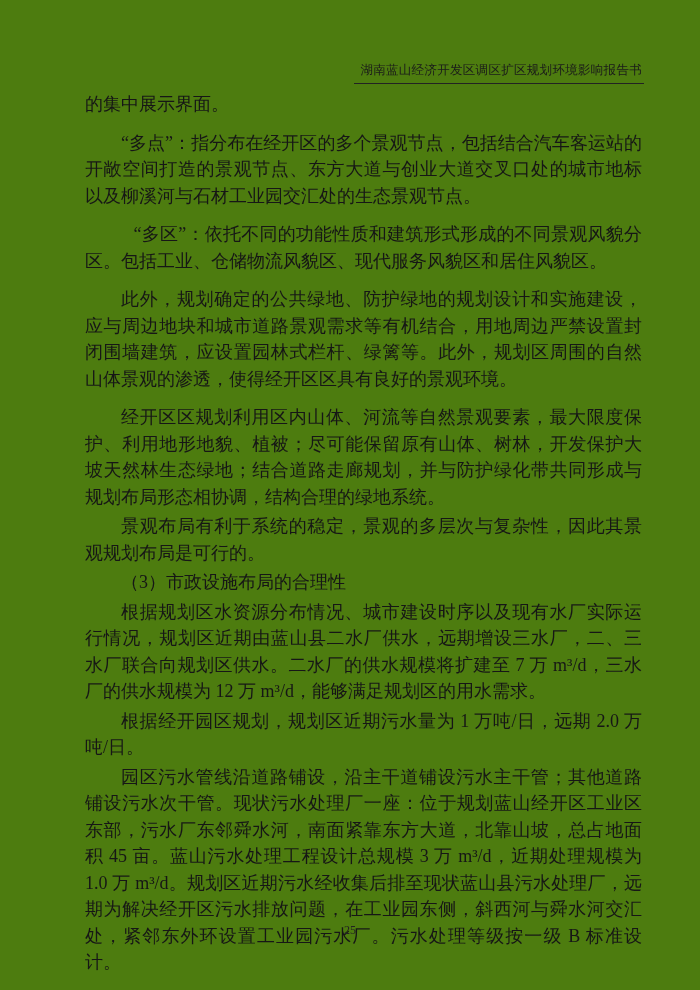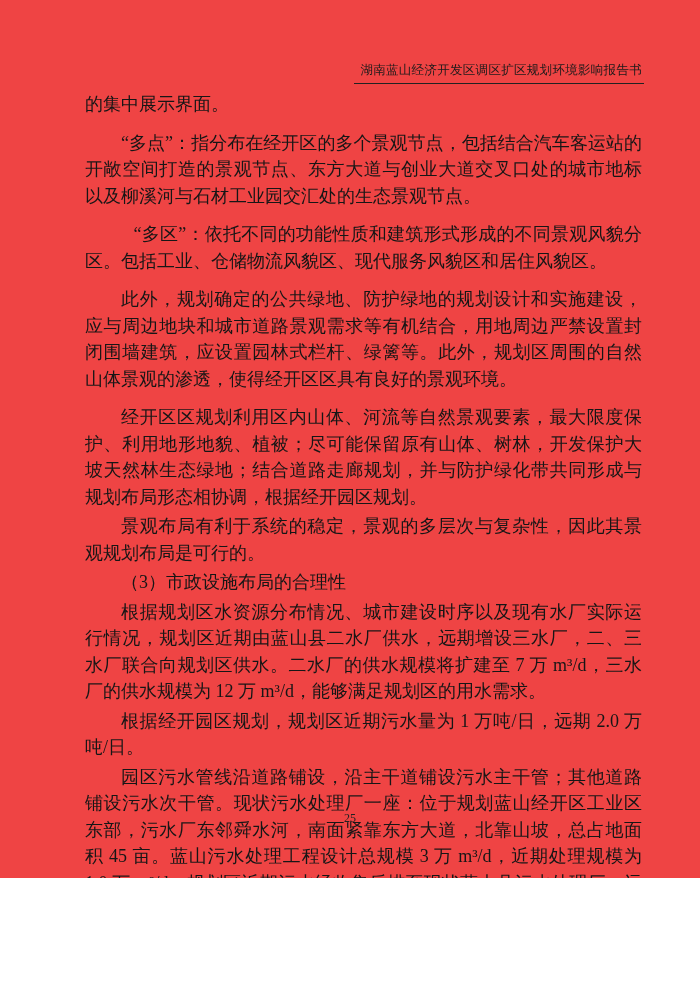--- a/index.html
+++ b/index.html
@@ -5,22 +5,22 @@
   * { box-sizing: border-box; }
   html, body {
     margin: 0;
     padding: 0;
     background: #ffffff;
     font-family: "Liberation Serif", "DejaVu Serif", serif;
   }
   .page {
     position: relative;
     width: 700px;
-    height: 878px;
-    background: #ef4444;
+    height: 990px;
+    background: #4d7c0f;
     color: #141414;
     overflow: hidden;
   }
   .doc-header {
     position: absolute;
     top: 60px;
     right: 56px;
     text-align: right;
   }
   .doc-header .header-title {
@@ -66,21 +66,21 @@
 
   <div class="doc-header">
     <span class="header-title">湖南蓝山经济开发区调区扩区规划环境影响报告书</span>
   </div>
 
   <div class="doc-body">
     <p class="no-indent">的集中展示界面。</p>
     <p class="gap-before">“多点”：指分布在经开区的多个景观节点，包括结合汽车客运站的开敞空间打造的景观节点、东方大道与创业大道交叉口处的城市地标以及柳溪河与石材工业园交汇处的生态景观节点。</p>
     <p class="deep-indent gap-before">“多区”：依托不同的功能性质和建筑形式形成的不同景观风貌分区。包括工业、仓储物流风貌区、现代服务风貌区和居住风貌区。</p>
     <p class="gap-before">此外，规划确定的公共绿地、防护绿地的规划设计和实施建设，应与周边地块和城市道路景观需求等有机结合，用地周边严禁设置封闭围墙建筑，应设置园林式栏杆、绿篱等。此外，规划区周围的自然山体景观的渗透，使得经开区区具有良好的景观环境。</p>
-    <p class="gap-before">经开区区规划利用区内山体、河流等自然景观要素，最大限度保护、利用地形地貌、植被；尽可能保留原有山体、树林，开发保护大坡天然林生态绿地；结合道路走廊规划，并与防护绿化带共同形成与规划布局形态相协调，根据经开园区规划。</p>
+    <p class="gap-before">经开区区规划利用区内山体、河流等自然景观要素，最大限度保护、利用地形地貌、植被；尽可能保留原有山体、树林，开发保护大坡天然林生态绿地；结合道路走廊规划，并与防护绿化带共同形成与规划布局形态相协调，结构合理的绿地系统。</p>
     <p>景观布局有利于系统的稳定，景观的多层次与复杂性，因此其景观规划布局是可行的。</p>
     <p>（3）市政设施布局的合理性</p>
     <p>根据规划区水资源分布情况、城市建设时序以及现有水厂实际运行情况，规划区近期由蓝山县二水厂供水，远期增设三水厂，二、三水厂联合向规划区供水。二水厂的供水规模将扩建至 7 万 m³/d，三水厂的供水规模为 12 万 m³/d，能够满足规划区的用水需求。</p>
     <p>根据经开园区规划，规划区近期污水量为 1 万吨/日，远期 2.0 万吨/日。</p>
     <p>园区污水管线沿道路铺设，沿主干道铺设污水主干管；其他道路铺设污水次干管。现状污水处理厂一座：位于规划蓝山经开区工业区东部，污水厂东邻舜水河，南面紧靠东方大道，北靠山坡，总占地面积 45 亩。蓝山污水处理工程设计总规模 3 万 m³/d，近期处理规模为 1.0 万 m³/d。规划区近期污水经收集后排至现状蓝山县污水处理厂，远期为解决经开区污水排放问题，在工业园东侧，斜西河与舜水河交汇处，紧邻东外环设置工业园污水厂。污水处理等级按一级 B 标准设计。</p>
   </div>
 
   <div class="page-footer">
     <span>25</span>
   </div>

